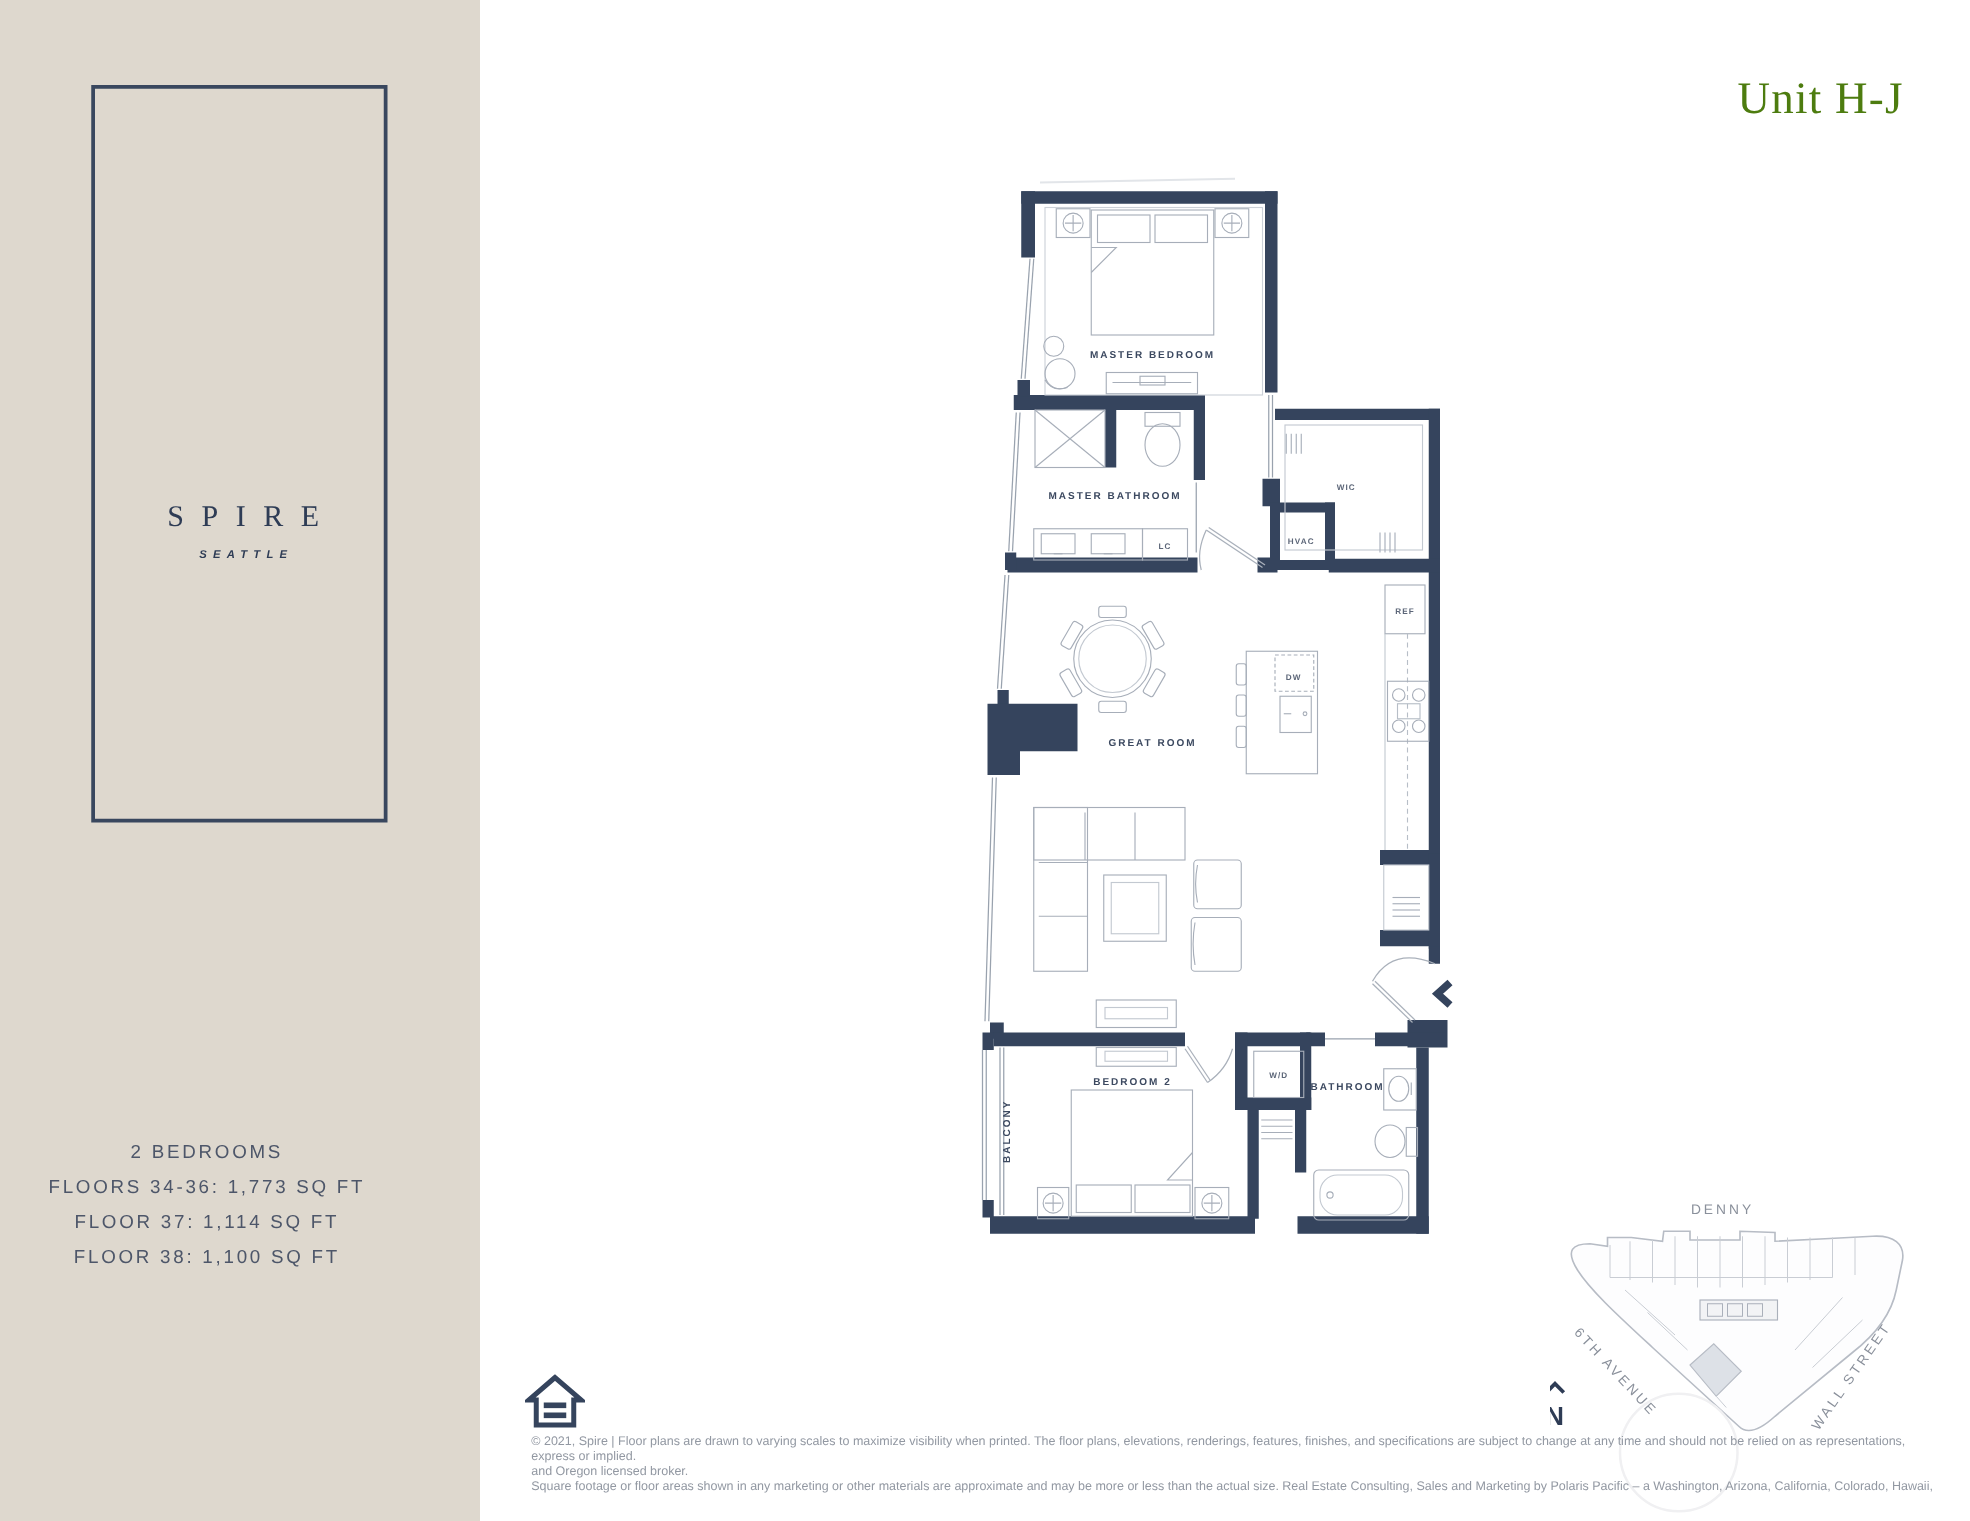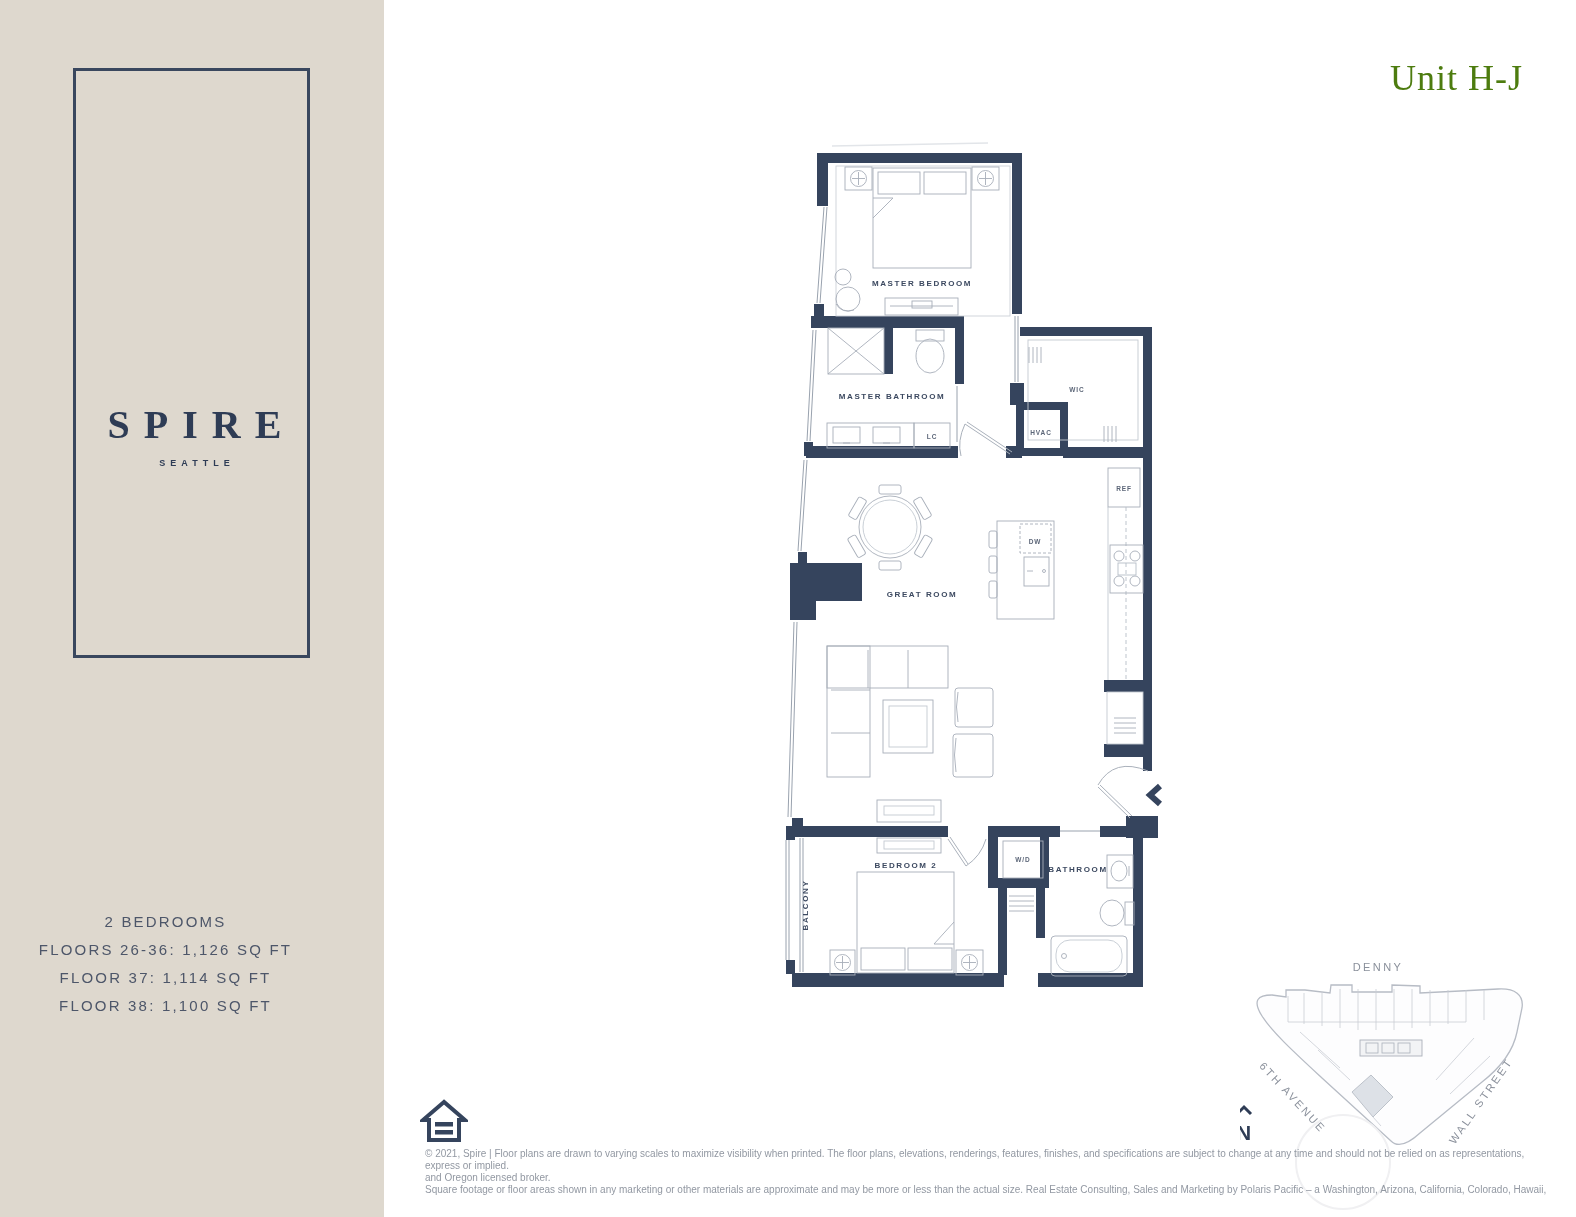--- a/index.html
+++ b/index.html
@@ -3,22 +3,22 @@
 <meta charset="utf-8">
 <style>
   * { margin:0; padding:0; box-sizing:border-box; }
   html,body { width:1576px; height:1217px; background:#ffffff; font-family:"Liberation Sans",sans-serif; }
   #page { position:relative; width:1576px; height:1217px; background:#ffffff; overflow:hidden; }
 
   
   .sidebar { position:absolute; left:0; top:0; width:384px; height:1217px; background:#ded8ce; }
   .logo-frame { position:absolute; left:73px; top:68px; width:237px; height:590px; border:3px solid #39475e; }
   .brand { position:absolute; left:0; top:330px; width:237px; text-align:center; }
-  .brand-name { font-family:"Liberation Serif",serif; font-size:40px; color:#2e3c55; letter-spacing:14px; text-indent:14px; font-weight:700; }
-  .brand-sub { margin-top:10px; font-size:9px; color:#2e3c55; letter-spacing:5px; text-indent:5px; font-weight:bold; }
+  .brand-name { font-family:"Liberation Serif",serif; font-size:24px; color:#2e3c55; letter-spacing:14px; text-indent:14px; font-weight:400; }
+  .brand-sub { margin-top:10px; font-size:9px; color:#2e3c55; letter-spacing:5px; text-indent:5px; font-weight:bold;font-style:italic; }
   .facts { position:absolute; left:0; top:908px; width:331px; text-align:center; color:#4d5669; }
   .facts div { font-size:15px; letter-spacing:2.2px; line-height:28px; }
 
   
   .unit-title { position:absolute; top:57px; right:53px; font-family:"Liberation Serif",serif; font-size:36px; color:#4d7c0f; letter-spacing:1px; }
 
   
   .floorplan { position:absolute; left:780px; top:140px; width:400px; height:870px; }
   .sitemap  { position:absolute; left:1240px; top:940px; width:320px; height:220px; }
   .eho      { position:absolute; left:420px; top:1097px; width:48px; height:48px; }
@@ -41,21 +41,21 @@
 
   <div class="sidebar">
     <div class="logo-frame">
       <div class="brand">
         <div class="brand-name">SPIRE</div>
         <div class="brand-sub">SEATTLE</div>
       </div>
     </div>
     <div class="facts">
       <div>2 BEDROOMS</div>
-      <div>FLOORS 26-36: 1,126 SQ FT</div>
+      <div>FLOORS 34-36: 1,773 SQ FT</div>
       <div>FLOOR 37: 1,114 SQ FT</div>
       <div>FLOOR 38: 1,100 SQ FT</div>
     </div>
   </div>
 
   <div class="unit-title">Unit H-J</div>
 
   <svg class="floorplan" viewBox="780 140 400 870">
 
     <line x1="832" y1="146" x2="988" y2="143" stroke="#e2e5e9" stroke-width="1.5"></line>

